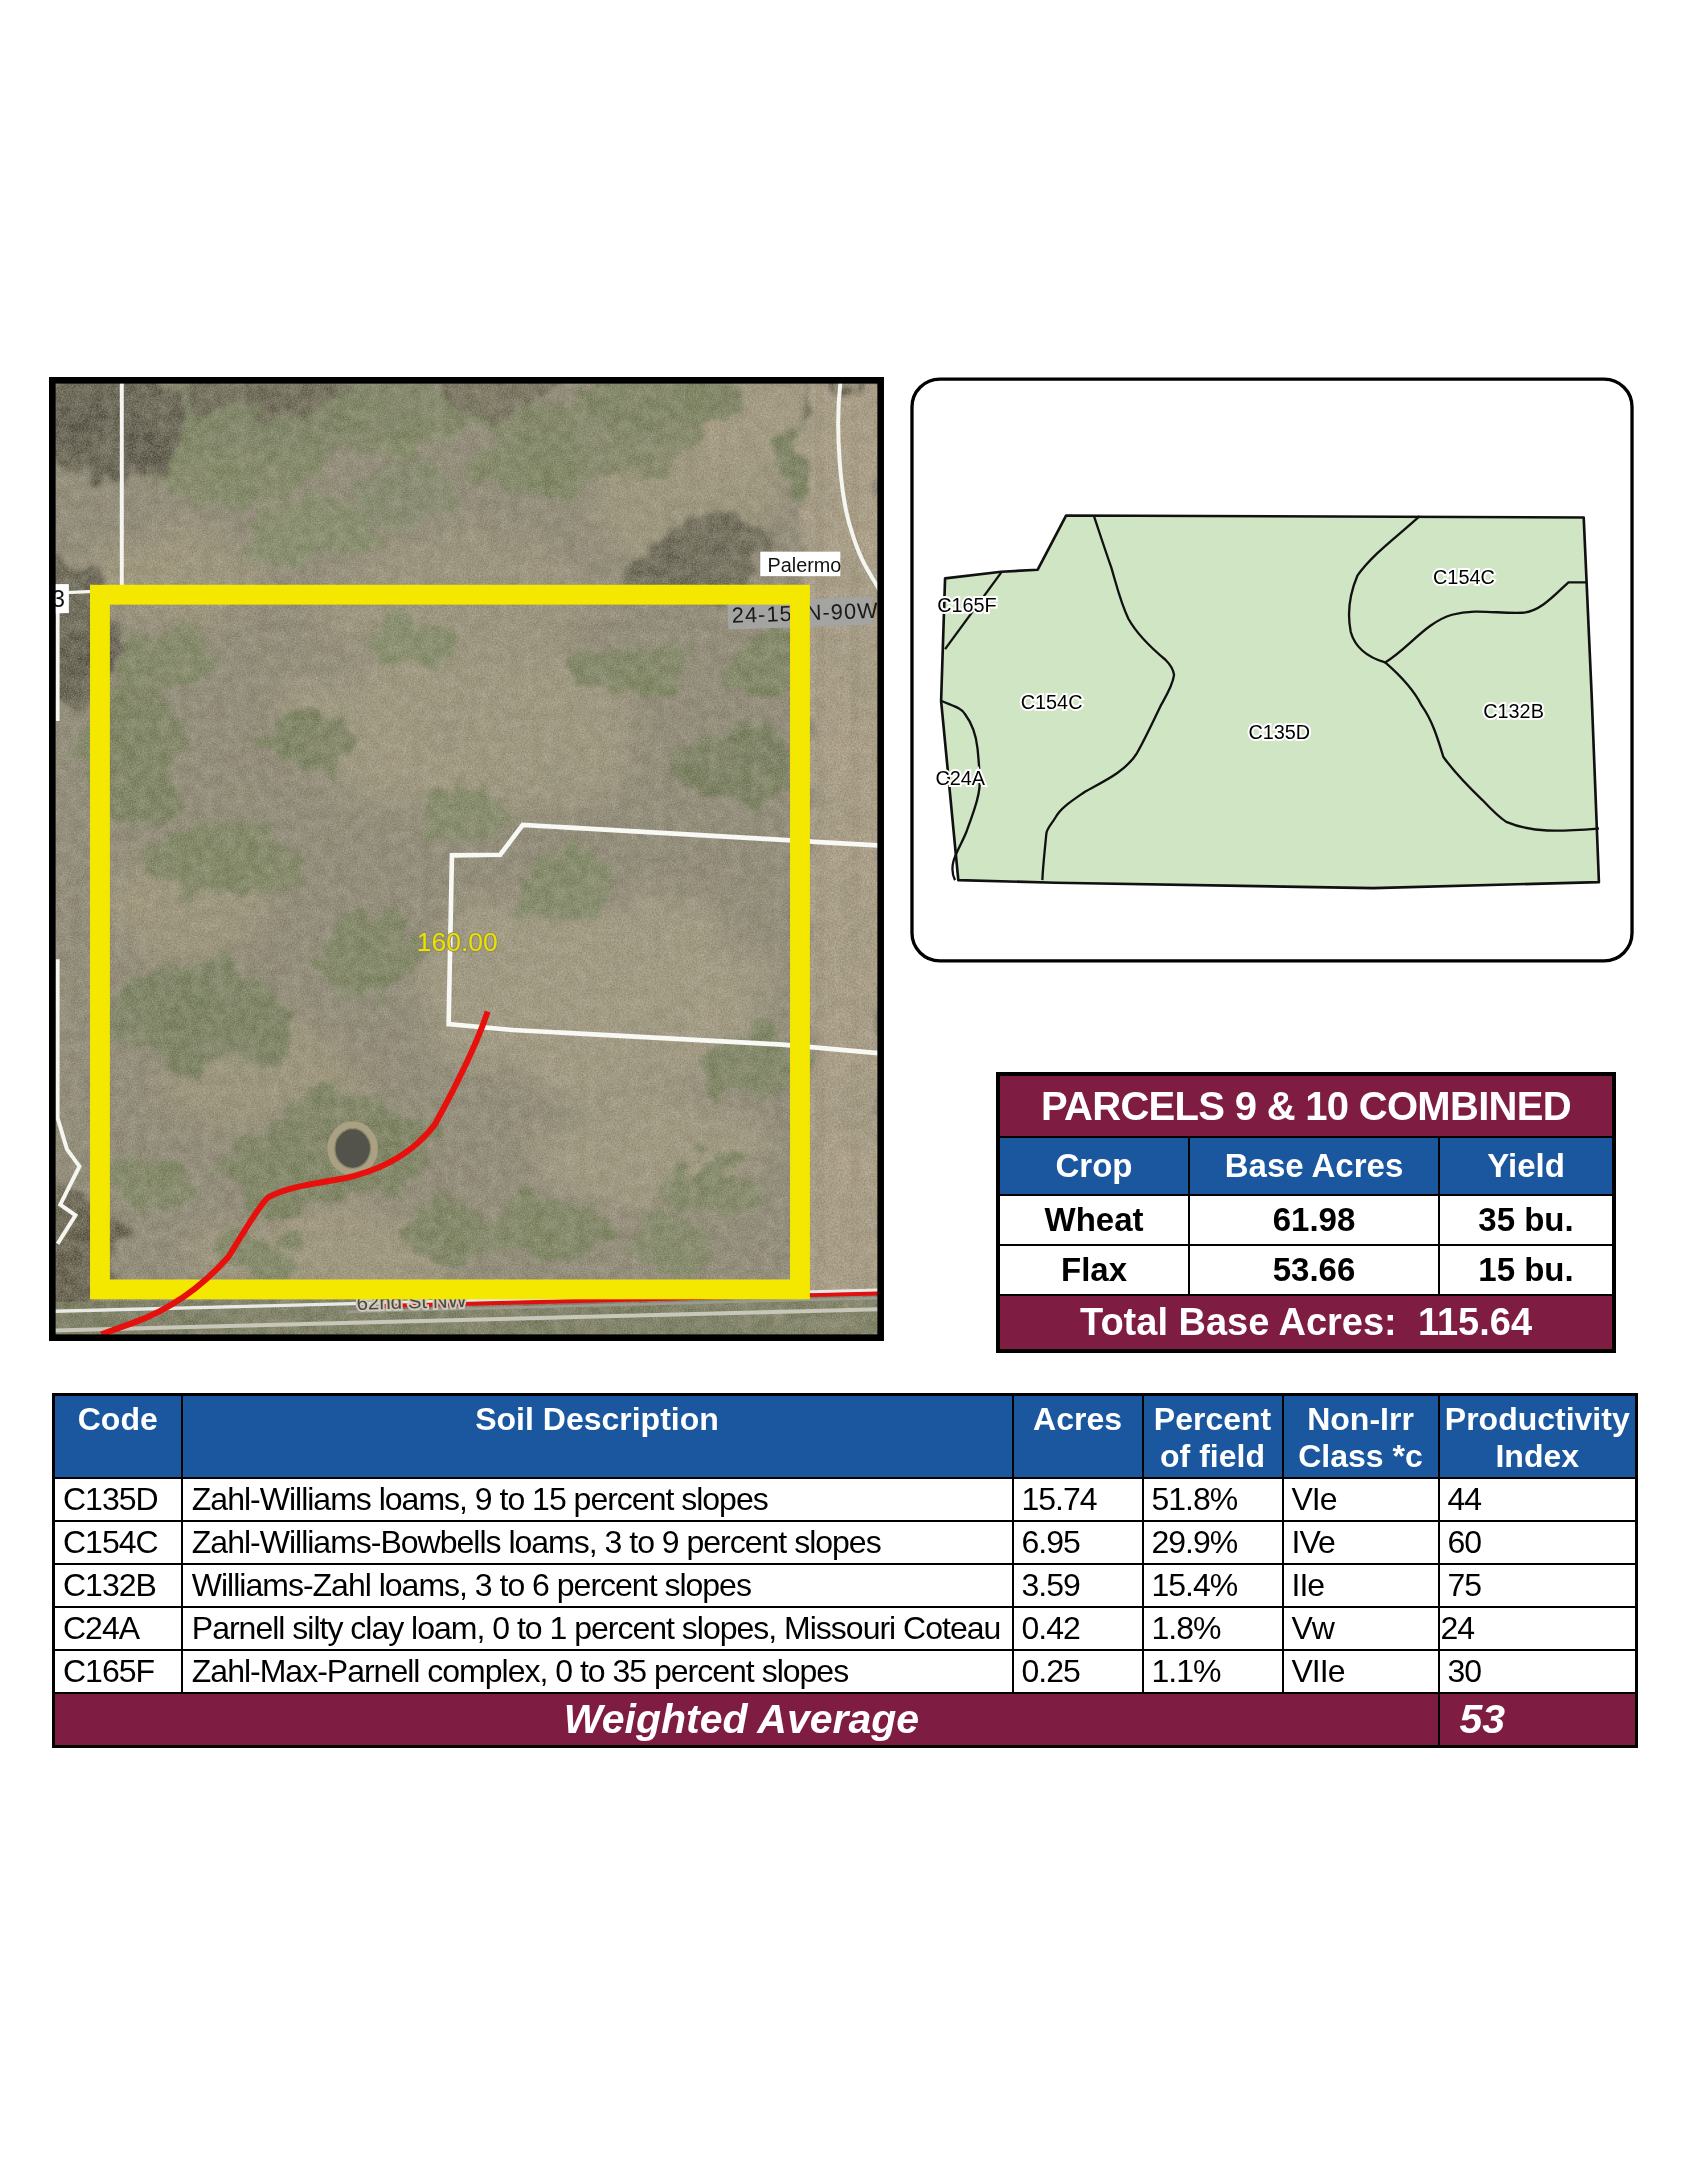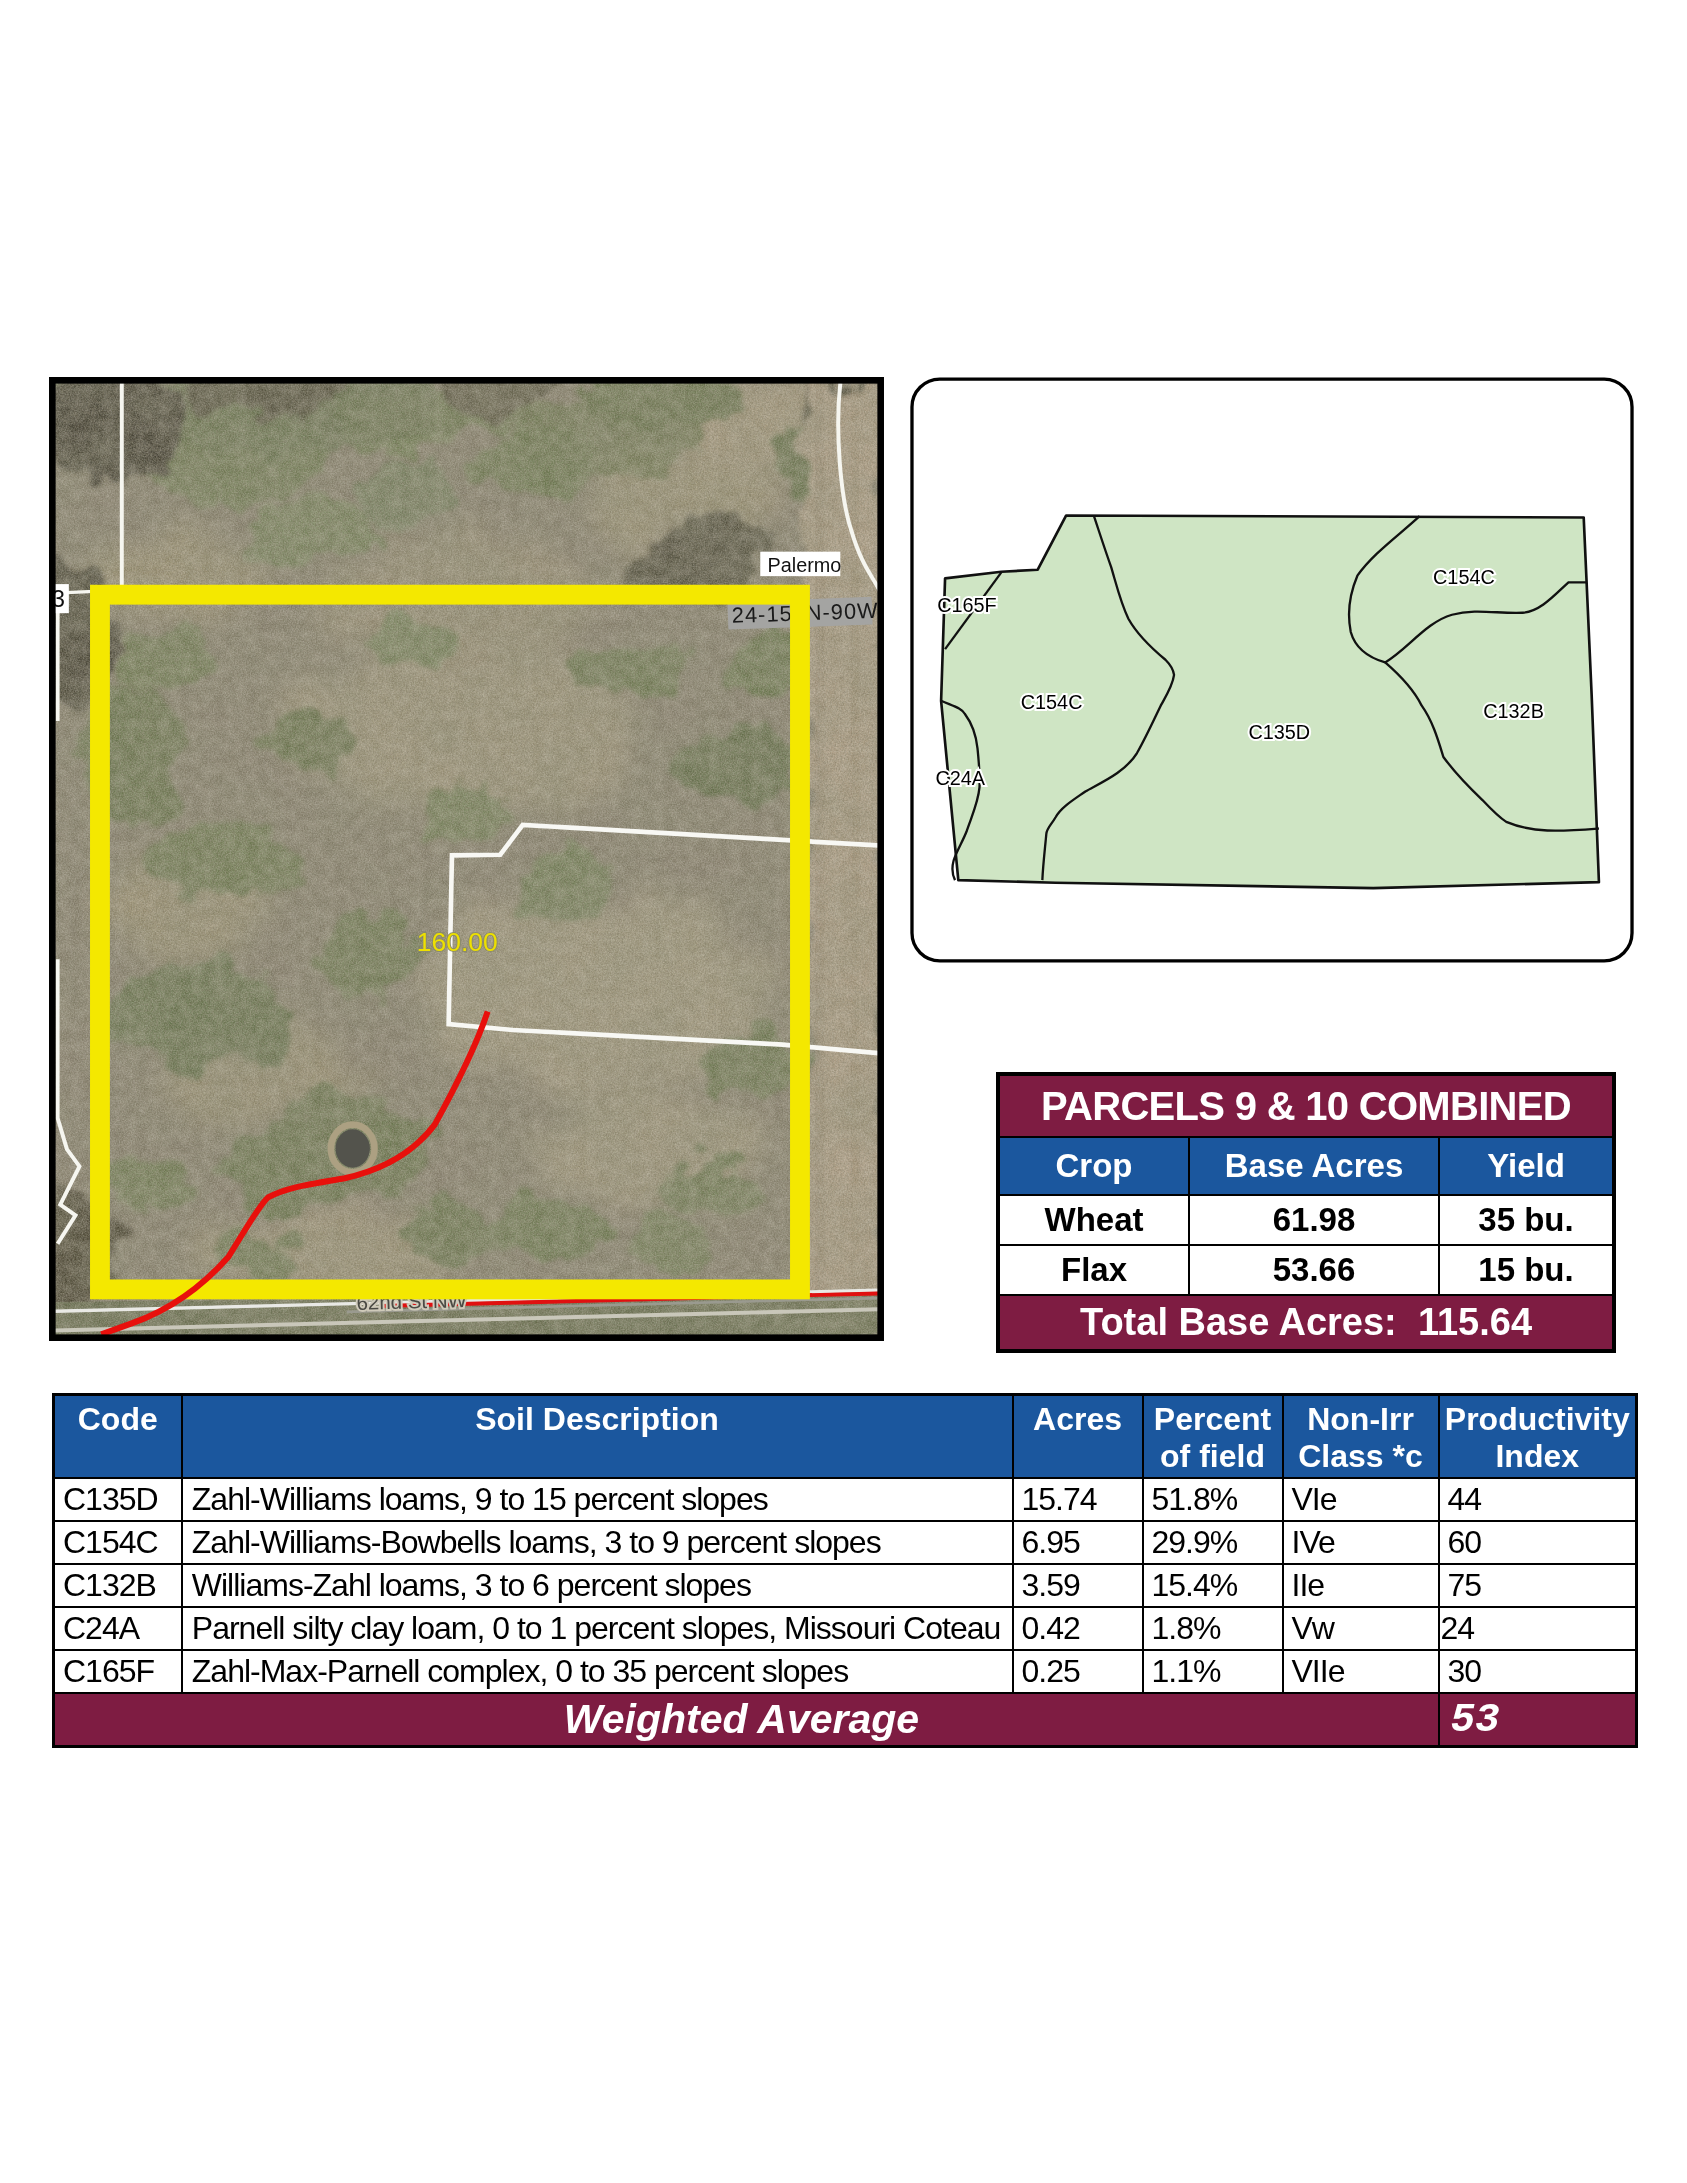--- a/index.html
+++ b/index.html
@@ -294,17 +294,17 @@
         <td style="height:39px;padding-left:8px;">C165F</td>
         <td style="padding-left:9.3px;">Zahl-Max-Parnell complex, 0 to 35 percent slopes</td>
         <td style="padding-left:8px;">0.25</td>
         <td style="padding-left:8px;">1.1%</td>
         <td style="padding-left:8px;">VIIe</td>
         <td style="padding-left:8px;">30</td>
       </tr>
 
 <tr style="background:#7e1c42;color:#fff;font-weight:bold;font-style:italic;">
 <td colspan="5" style="height:49px;text-align:center;font-size:41px;padding-right:10.6px;">Weighted Average</td>
-<td style="font-size:41px;padding-left:11px;font-family:Liberation Mono, monospace;">53</td>
+<td style="font-size:41px;padding-left:20px;">53</td>
       </tr>
 </tbody>
   </table>
 
 
 </body></html>

